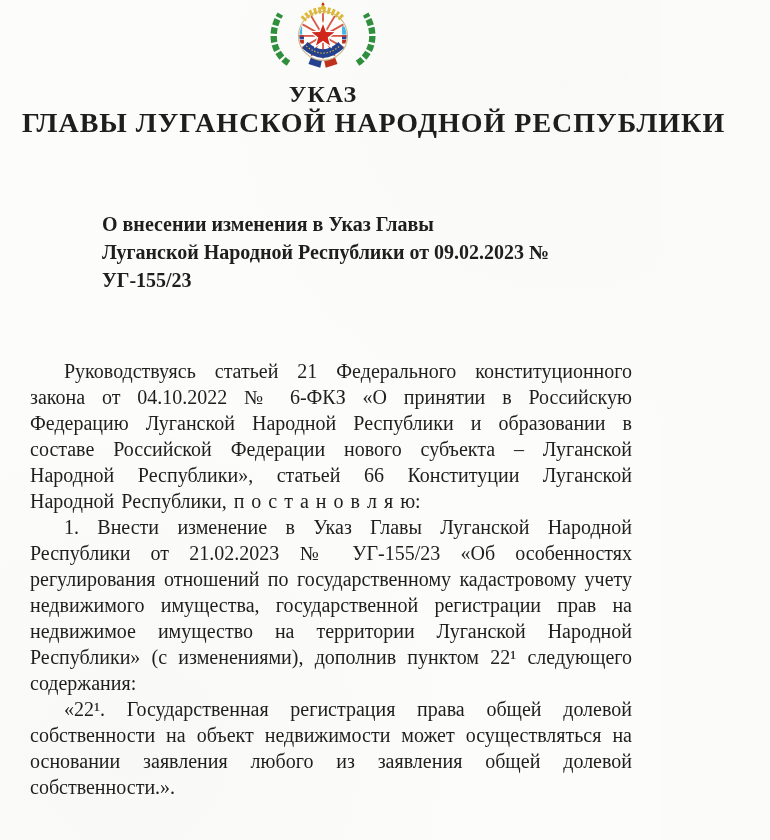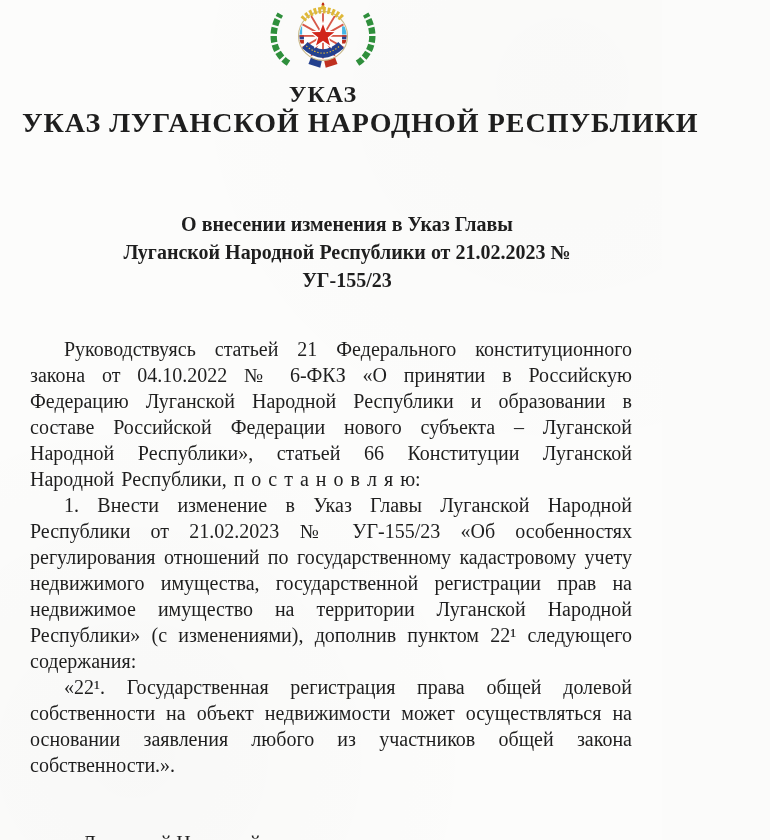--- a/index.html
+++ b/index.html
@@ -44,27 +44,26 @@
     font-weight: bold;
     letter-spacing: 1px;
     line-height: 30px;
     margin-top: 1px;
     white-space: nowrap;
   }
   .subject {
     margin-top: 72px;
     margin-left: 72px;
     width: 490px;
-    text-align: center;
     font-weight: bold;
     font-size: 20px;
     line-height: 28px;
   }
   .body-text {
-    margin-top: 42px;
+    margin-top: 64px;
     font-size: 20px;
     line-height: 26px;
     text-align: justify;
   }
   .body-text p {
     margin: 0;
     text-indent: 34px;
     word-spacing: 2px;
   }
   .sig-row {
@@ -148,32 +147,32 @@
 
       <polygon points="65,24 68.7,33.9 79.27,34.36 70.99,40.95 73.82,51.14 65,45.3 56.18,51.14 59.01,40.95 50.73,34.36 61.3,33.9" fill="#d1261b" stroke="#ffffff" stroke-width="1.4"></polygon>
 
       <polygon points="65,1 68,10 62,10" fill="#dfb838"></polygon>
       <circle cx="65" cy="4" r="1.4" fill="#c0301f"></circle>
     </svg>
   </div>
 
   <div class="doc-title">
     <div class="t1">УКАЗ</div>
-    <div class="t2">УКАЗ ЛУГАНСКОЙ НАРОДНОЙ РЕСПУБЛИКИ</div>
+    <div class="t2">ГЛАВЫ ЛУГАНСКОЙ НАРОДНОЙ РЕСПУБЛИКИ</div>
   </div>
 
   <div class="subject">
     <div>О внесении изменения в Указ Главы</div>
-    <div>Луганской Народной Республики от 21.02.2023 № УГ-155/23</div>
+    <div>Луганской Народной Республики от 09.02.2023 № УГ-155/23</div>
   </div>
 
   <div class="body-text">
     <p>Руководствуясь статьей 21 Федерального конституционного закона от 04.10.2022 № 6-ФКЗ «О принятии в Российскую Федерацию Луганской Народной Республики и образовании в составе Российской Федерации нового субъекта – Луганской Народной Республики», статьей 66 Конституции Луганской Народной Республики, п о с т а н о в л я ю:</p>
     <p>1. Внести изменение в Указ Главы Луганской Народной Республики от 21.02.2023 № УГ-155/23 «Об особенностях регулирования отношений по государственному кадастровому учету недвижимого имущества, государственной регистрации прав на недвижимое имущество на территории Луганской Народной Республики» (с изменениями), дополнив пунктом 22¹ следующего содержания:</p>
-    <p>«22¹. Государственная регистрация права общей долевой собственности на объект недвижимости может осуществляться на основании заявления любого из участников общей закона собственности.».</p>
+    <p>«22¹. Государственная регистрация права общей долевой собственности на объект недвижимости может осуществляться на основании заявления любого из заявления общей долевой собственности.».</p>
   </div>
 
   <div class="sig-row">
     <div class="sig-left">
       <div>Луганской Народной Республики</div>
     </div>
     <div class="sig-center">
       <div>Подпись/</div>
 
     </div>

